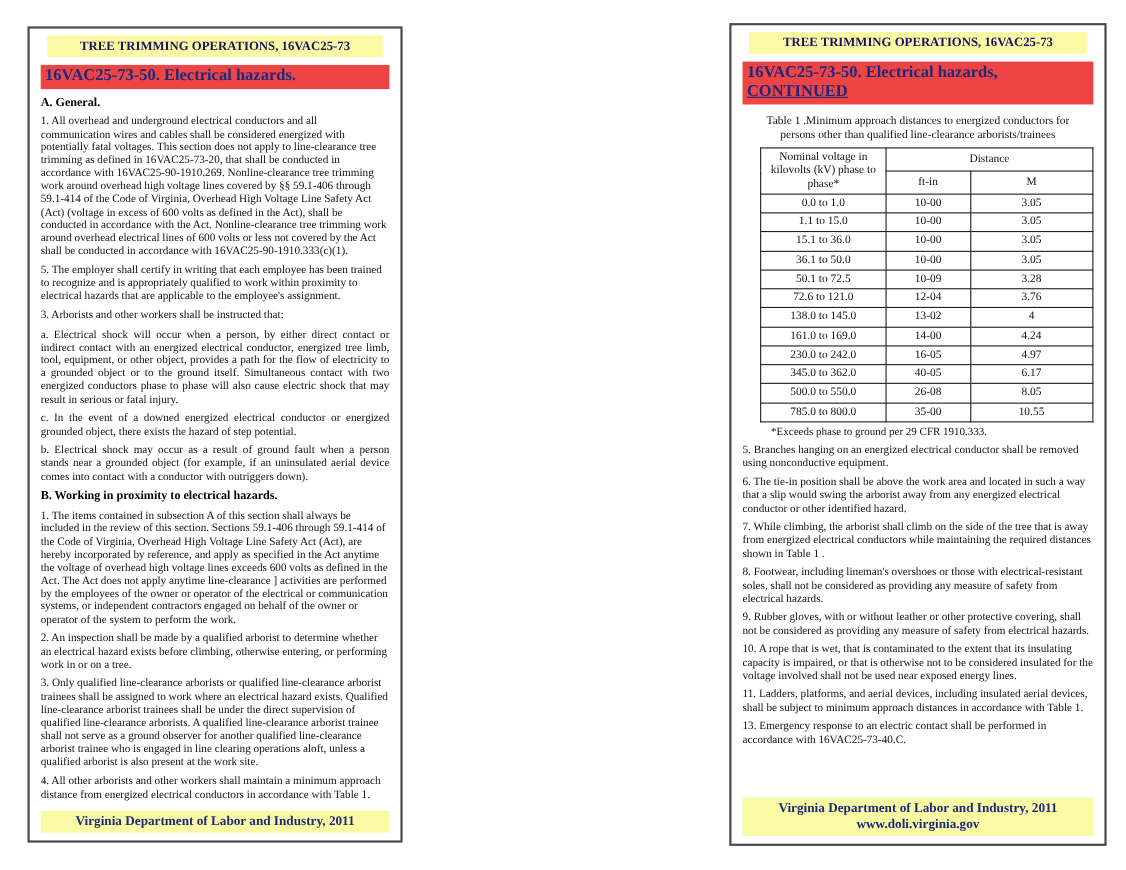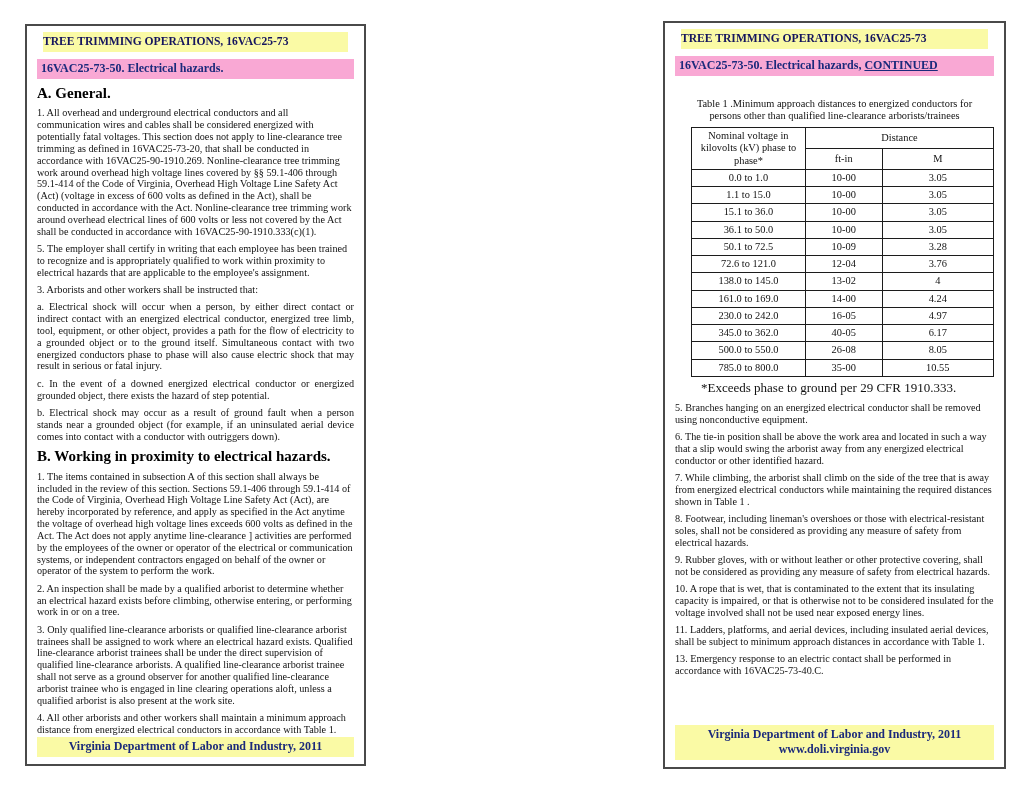--- a/index.html
+++ b/index.html
@@ -7,51 +7,51 @@
     width:1024px;height:791px;background:#ffffff;position:relative;
     font-family:"Liberation Serif","DejaVu Serif",serif;color:#111;
   }
   .page{
     position:absolute;background:#ffffff;border:2px solid #4a4a4a;
     box-sizing:border-box;padding:0 10px;overflow:hidden;
   }
   .page-left{left:25px;top:24px;width:341px;height:742px;}
   .page-right{left:663px;top:21px;width:343px;height:748px;}
   .band-header{
-    margin:6px 6px 0 6px;background:#fafaa5;text-align:left;
+    margin:6px 6px 0 6px;background:#fafaa5;text-align:center;
     font-weight:bold;color:#15155e;font-size:11.6px;padding:3px 0 4px 0;
   }
   .band-section{
-    margin:7px 0 0 0;background:#f9a8d4;color:#1b2a7b;font-weight:bold;
-    font-size:12px;padding:2px 4px 3px 4px;
+    margin:7px 0 0 0;background:#ef4444;color:#1b2a7b;font-weight:bold;
+    font-size:15px;padding:2px 4px 3px 4px;
   }
   .underline{text-decoration:underline;}
   .content{font-size:10.2px;line-height:1.16;}
   .content p{margin:5.5px 0;}
   .content p.just{text-align:justify;}
-  .subhead{font-weight:bold;font-size:15px;margin:7px 0 5px 0;color:#000;}
+  .subhead{font-weight:bold;font-size:11px;margin:7px 0 5px 0;color:#000;}
   .band-footer{
     position:absolute;left:10px;right:10px;bottom:7px;background:#fafaa5;
     text-align:center;font-weight:bold;color:#1b2a7b;font-size:12px;
     padding:2px 0 3px 0;line-height:1.25;
   }
   .tbl-caption{
-    text-align:center;font-size:10.4px;margin:22px 18px 4px 18px;line-height:1.2;
+    text-align:center;font-size:10.4px;margin:10px 18px 4px 18px;line-height:1.2;
   }
   table.mad{
     border-collapse:collapse;margin:2px 0 0 16px;padding-left:16px;
   }
   table.mad th, table.mad td{
     border:1.5px solid #1c1c1c;text-align:center;font-size:10.4px;
     font-weight:normal;padding:2px 2px;line-height:1.18;
   }
   table.mad .c1{width:112px;}
   table.mad .c2{width:74px;}
   table.mad .c3{width:110px;}
-  .footnote{font-size:13px;margin:3px 0 0 26px;}
+  .footnote{font-size:10px;margin:3px 0 0 26px;}
   .rp-paras{margin-top:6px;}
 </style>
 </head>
 <body>
 
 <div class="page page-left">
   <div class="band-header">TREE TRIMMING OPERATIONS, 16VAC25-73</div>
   <div class="band-section">16VAC25-73-50. Electrical hazards.</div>
   <div class="content">
     <p class="subhead">A. General.</p>

